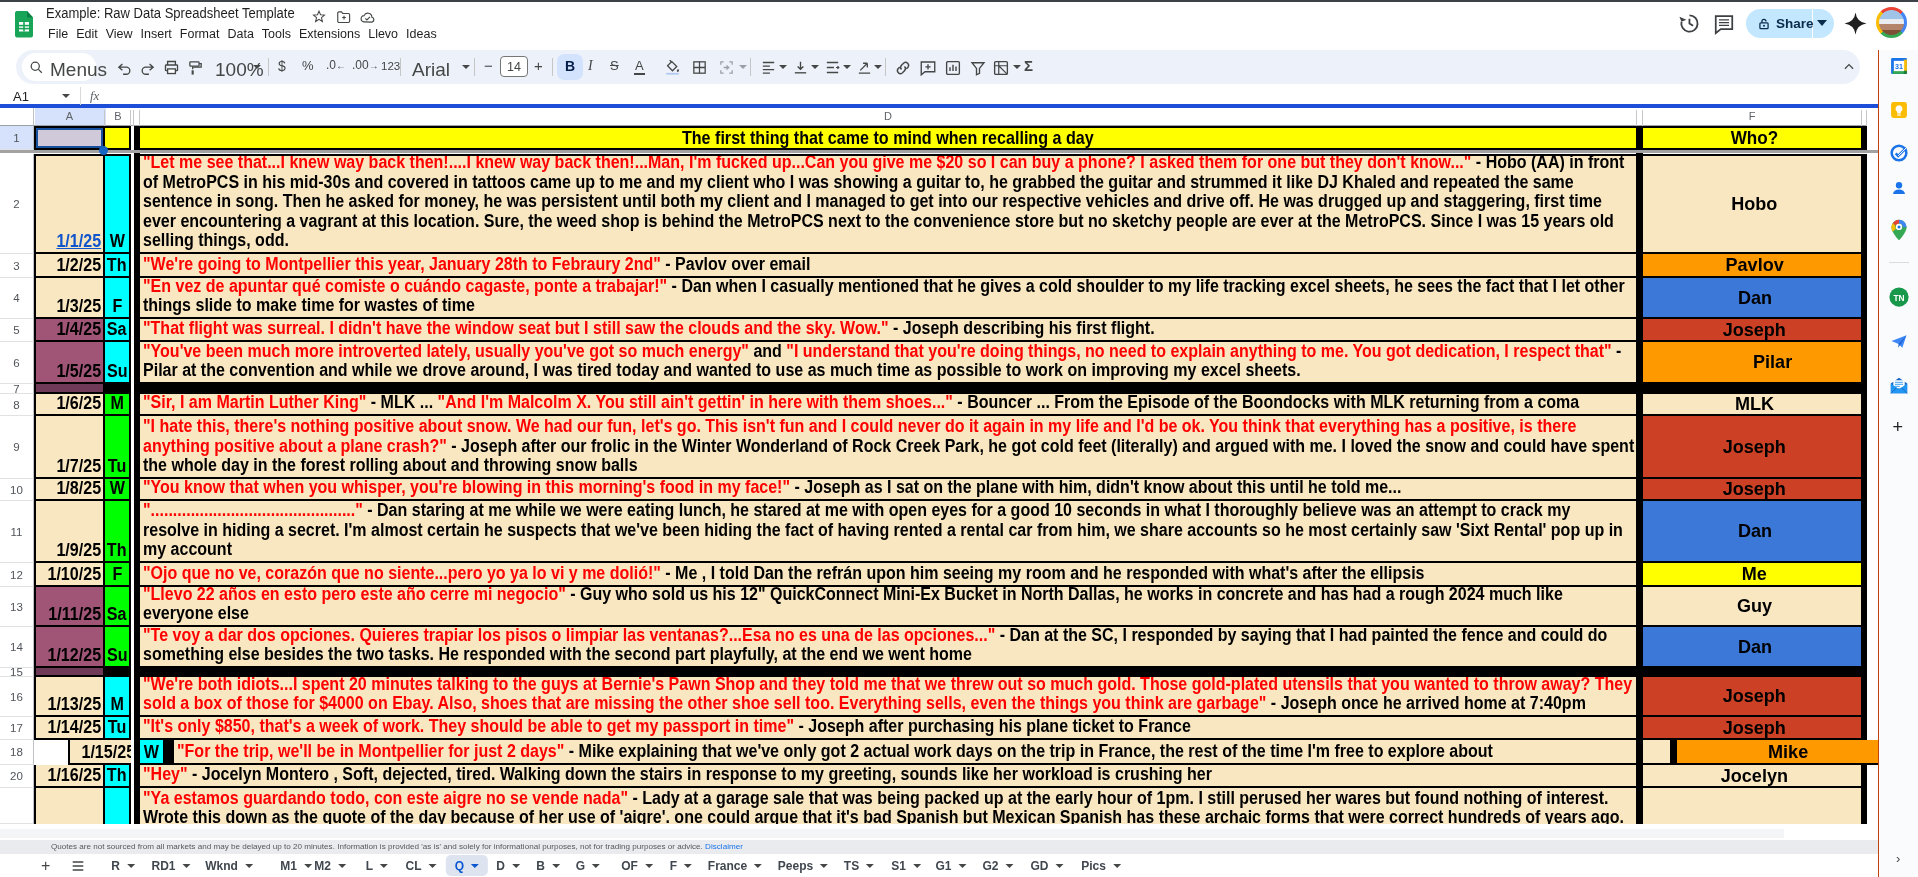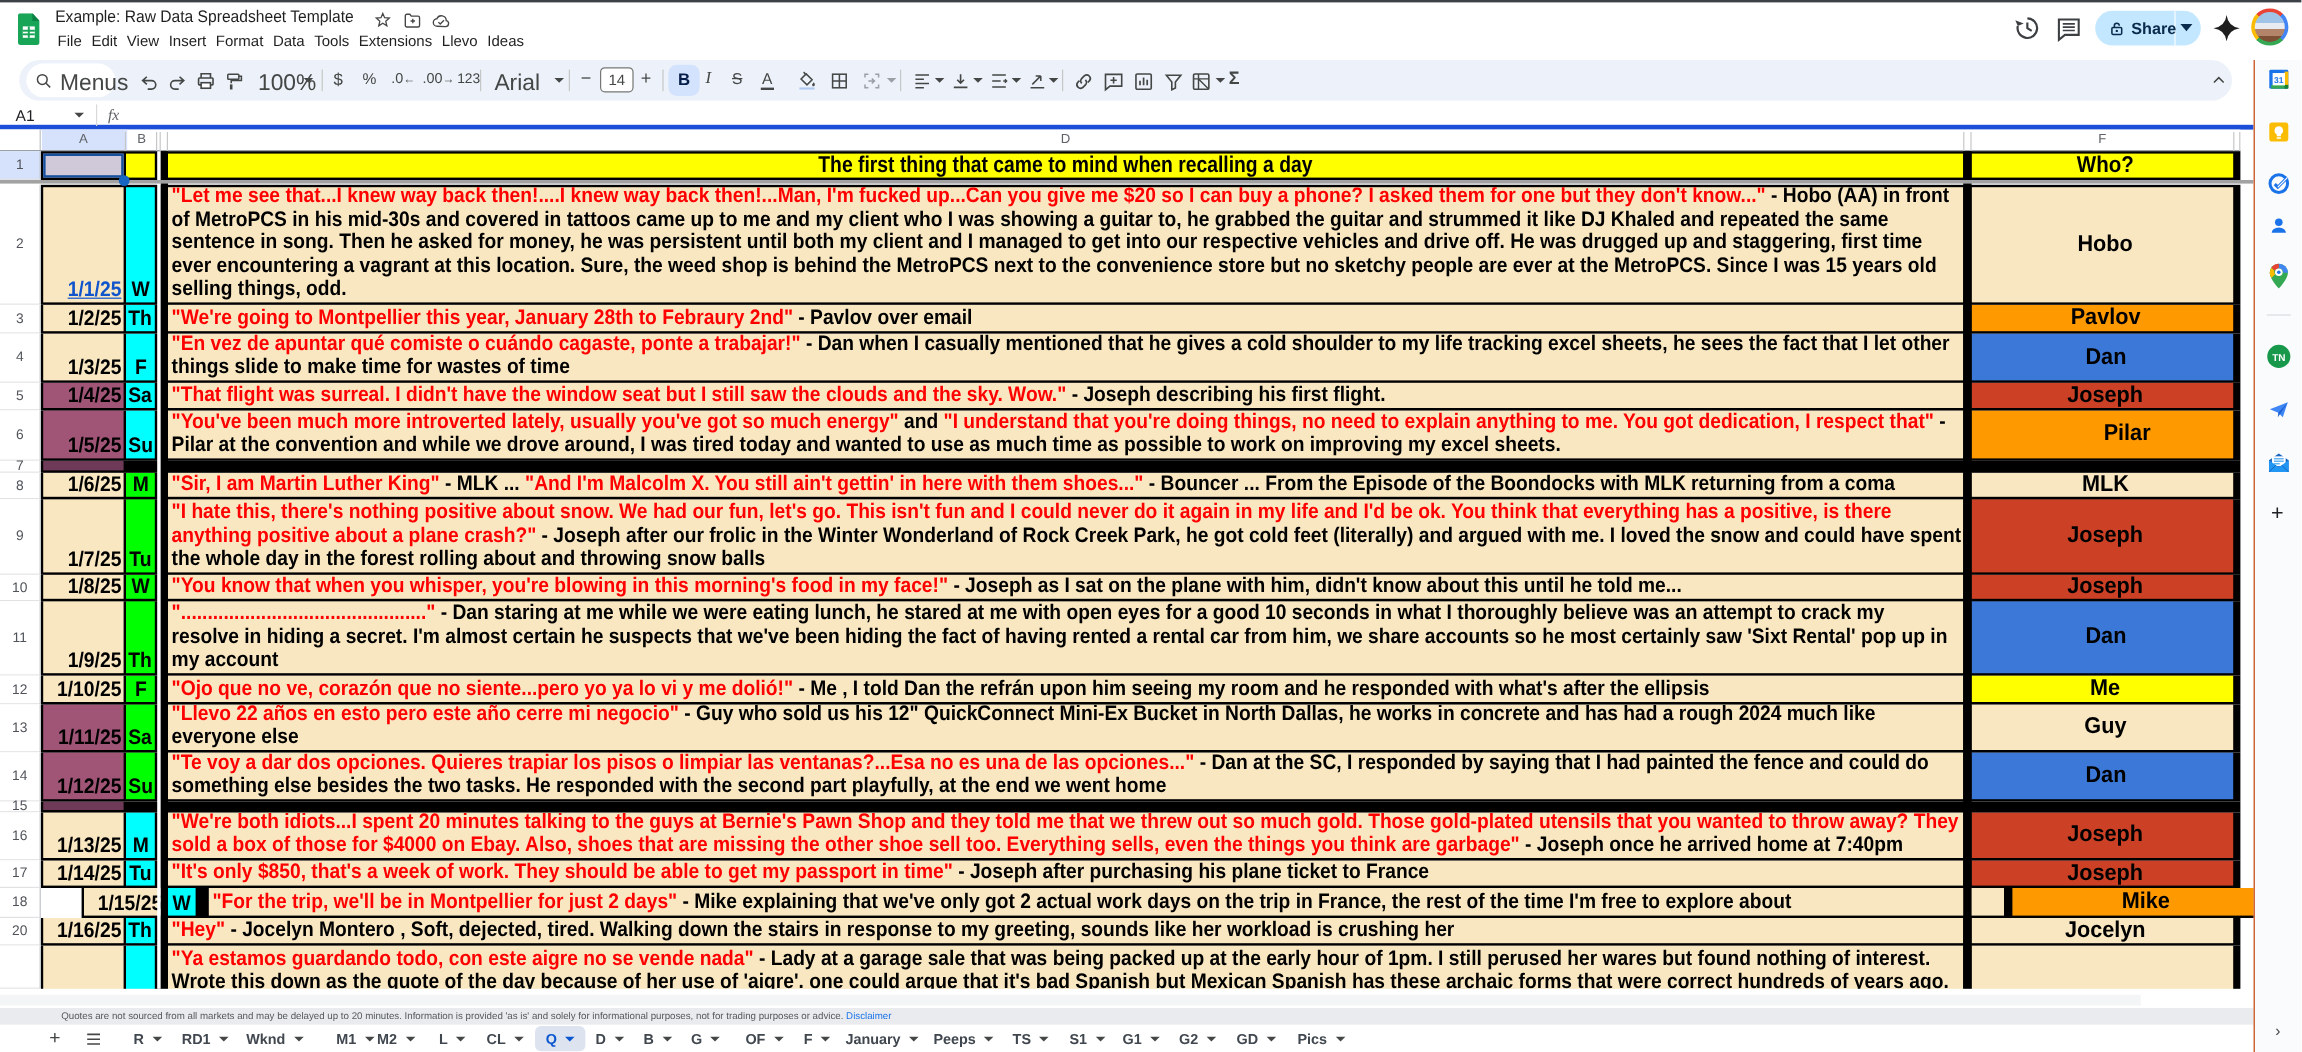--- a/index.html
+++ b/index.html
@@ -642,21 +642,21 @@
       </div>
       <div class="tab" style="left:637px;">
         <span>OF</span>
         <span class="car"></span>
       </div>
       <div class="tab" style="left:681px;">
         <span>F</span>
         <span class="car"></span>
       </div>
       <div class="tab" style="left:735px;">
-        <span>January</span>
+        <span>France</span>
         <span class="car"></span>
       </div>
       <div class="tab" style="left:803px;">
         <span>Peeps</span>
         <span class="car"></span>
       </div>
       <div class="tab" style="left:859px;">
         <span>TS</span>
         <span class="car"></span>
       </div>

